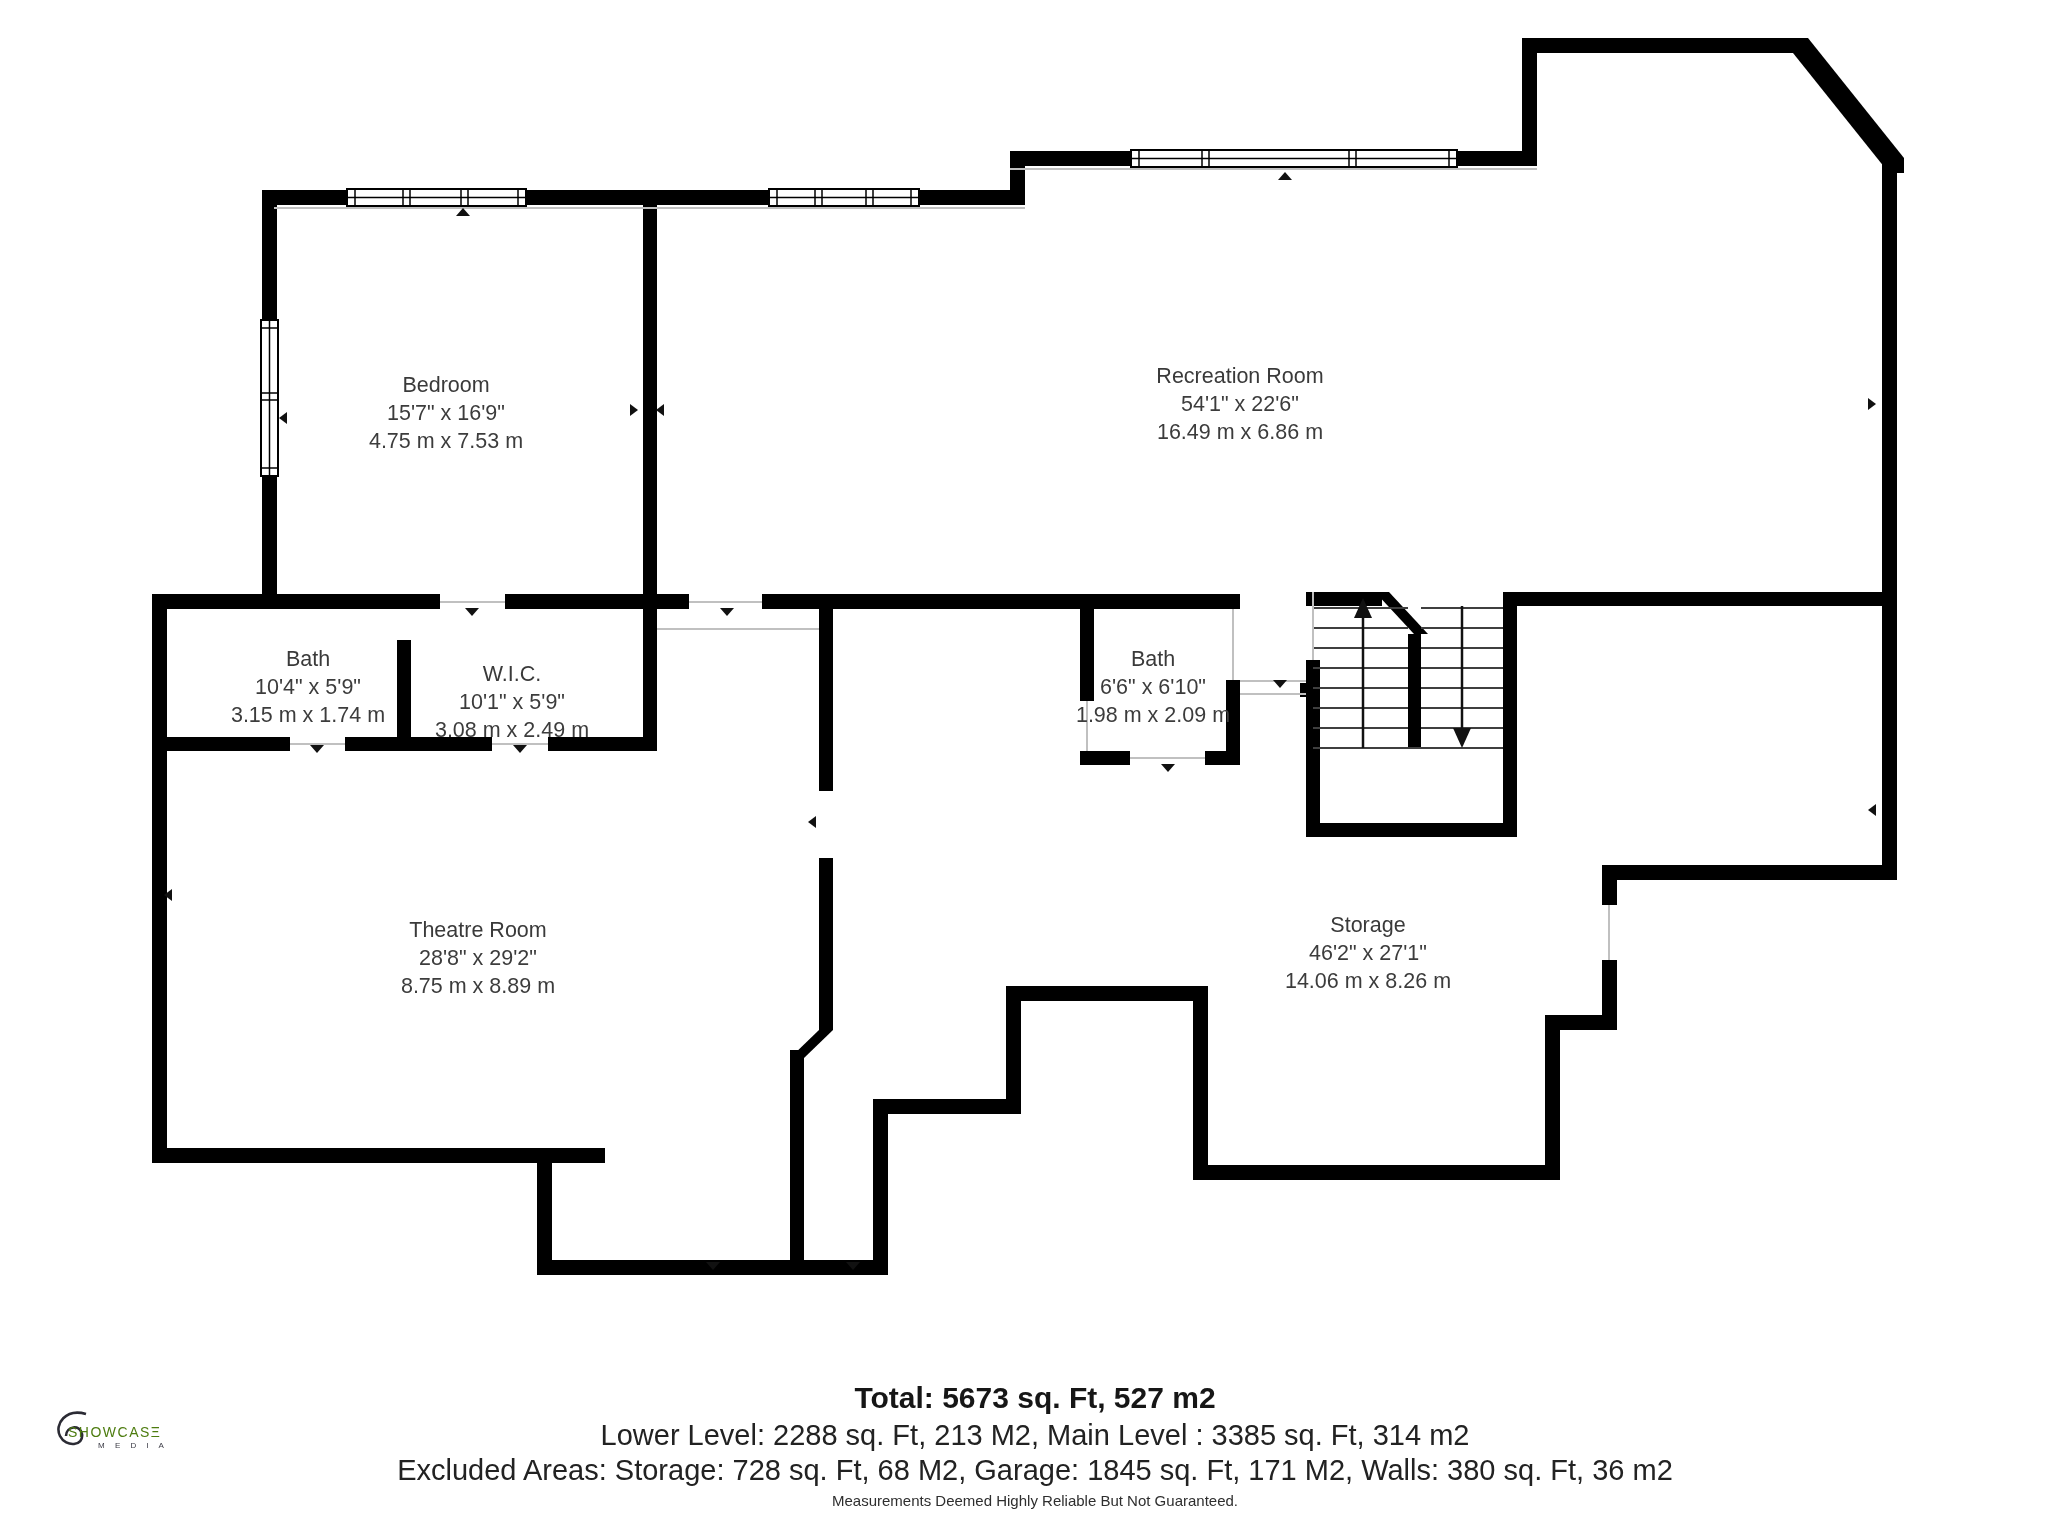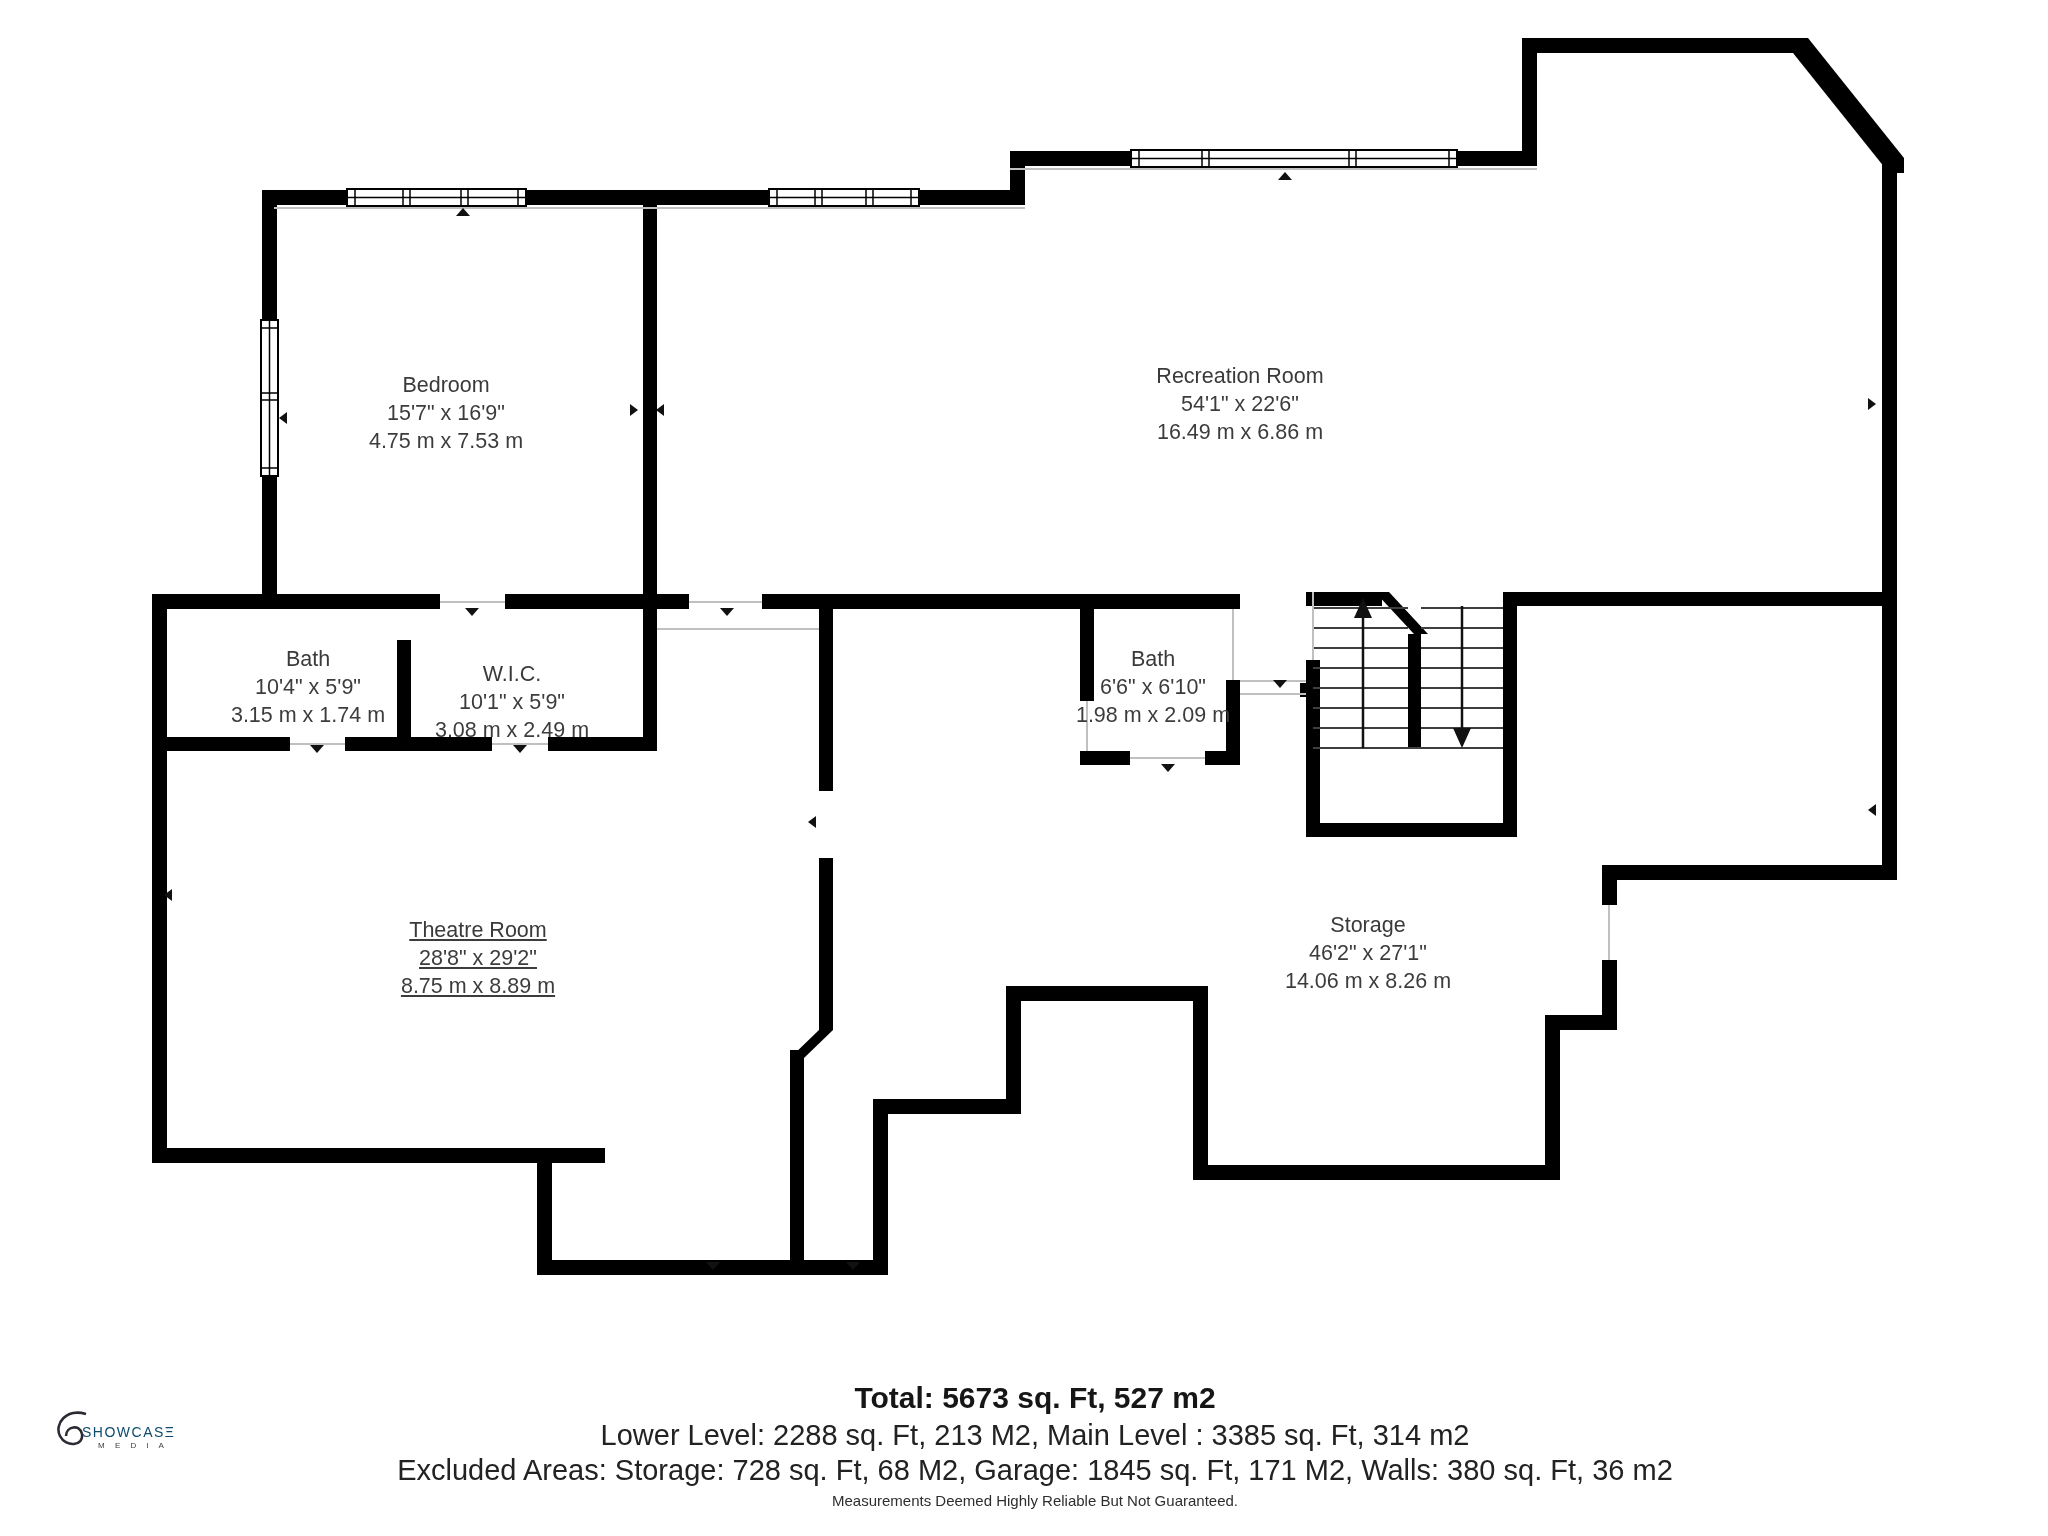--- a/index.html
+++ b/index.html
@@ -8,22 +8,22 @@
   #plan-svg{position:absolute;left:0;top:0;width:2048px;height:1536px;}
   .room-label{position:absolute;transform:translate(-50%,-50%);text-align:center;
               color:#3c3c3c;font-size:21.5px;line-height:28px;white-space:nowrap;}
   .room-label .rn{color:#3a3a3a;}
   .summary{position:absolute;left:0;top:1378px;width:2070px;text-align:center;color:#1f1f1f;}
   .s-total{font-size:30px;font-weight:bold;line-height:40px;color:#161616;}
   .s-line{font-size:29px;line-height:35px;color:#222222;}
   .s-disclaimer{font-size:15px;line-height:22px;color:#2e2e2e;margin-top:2px;}
   .logo{position:absolute;left:52px;top:1408px;width:140px;height:70px;color:#2b2b34;}
   .logo-swoosh{position:absolute;left:0;top:2px;}
-  .logo-line1{position:absolute;left:30px;top:16px;font-size:14px;letter-spacing:1.5px;
-              font-weight:500;color:#0c4a6e;}
+  .logo-line1{position:absolute;left:16px;top:16px;font-size:14px;letter-spacing:1.5px;
+              font-weight:500;color:#4d7c0f;}
   .logo-line2{position:absolute;left:46px;top:33px;font-size:8px;letter-spacing:4px;color:#3a3a44;}
 </style>
 </head>
 <body>
 
 <svg id="plan-svg" viewBox="0 0 2048 1536" xmlns="http://www.w3.org/2000/svg">
 
   <g fill="#000000">
     <rect x="262" y="190" width="763" height="15"></rect>
     <rect x="1010" y="151" width="15" height="54"></rect>
@@ -196,21 +196,21 @@
 <div class="room-label" style="left: 512px; top: 702px;">
   <div class="rn">W.I.C.</div>
   <div class="rd">10'1" x 5'9"</div>
   <div class="rd">3.08 m x 2.49 m</div>
 </div>
 <div class="room-label" style="left: 1153px; top: 687px;">
   <div class="rn">Bath</div>
   <div class="rd">6'6" x 6'10"</div>
   <div class="rd">1.98 m x 2.09 m</div>
 </div>
-<div class="room-label" style="left: 478px; top: 958px; text-decoration: underline;">
+<div class="room-label" style="left: 478px; top: 958px;">
   <div class="rn">Theatre Room</div>
   <div class="rd">28'8" x 29'2"</div>
   <div class="rd">8.75 m x 8.89 m</div>
 </div>
 <div class="room-label" style="left: 1368px; top: 953px;">
   <div class="rn">Storage</div>
   <div class="rd">46'2" x 27'1"</div>
   <div class="rd">14.06 m x 8.26 m</div>
 </div>
 

